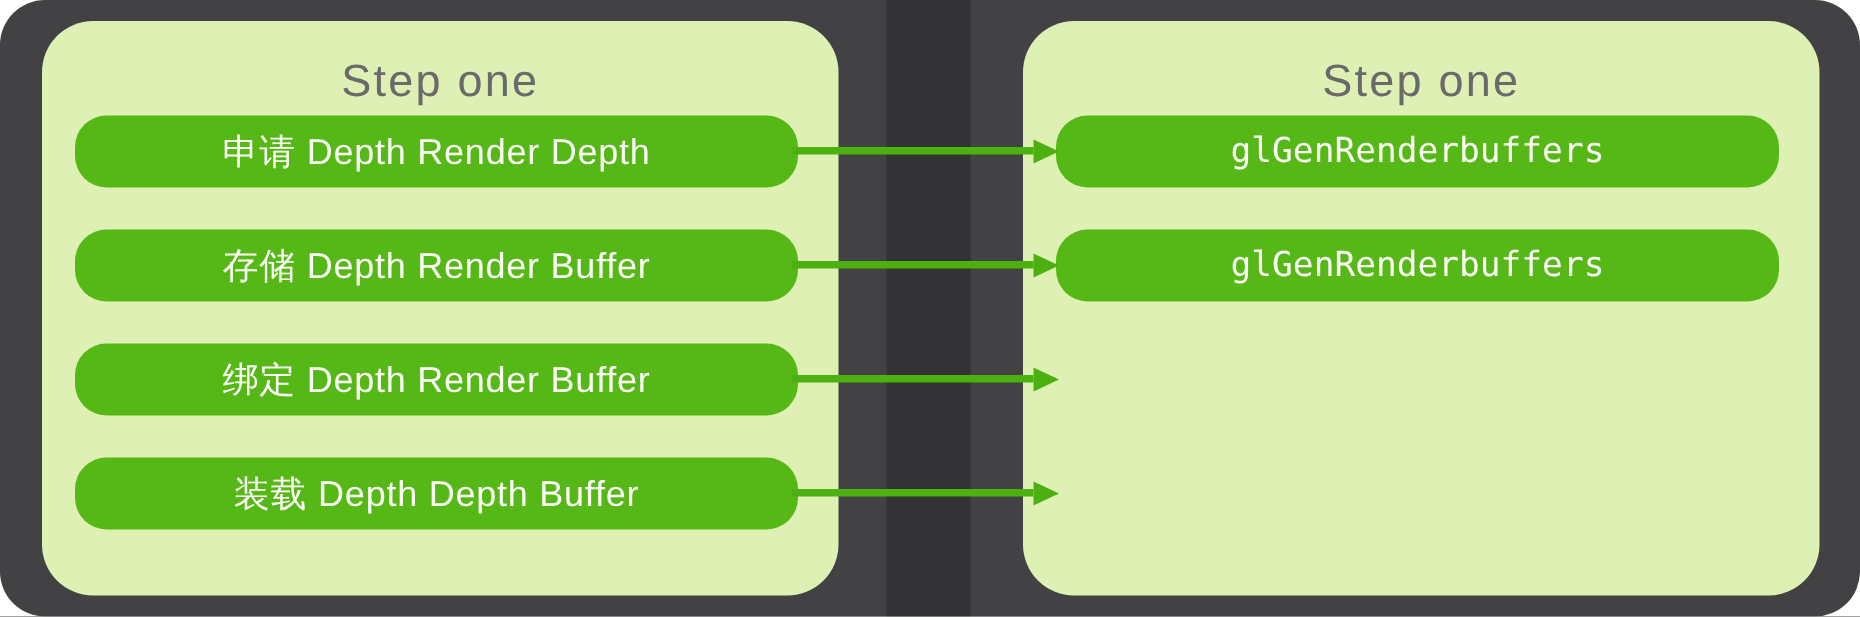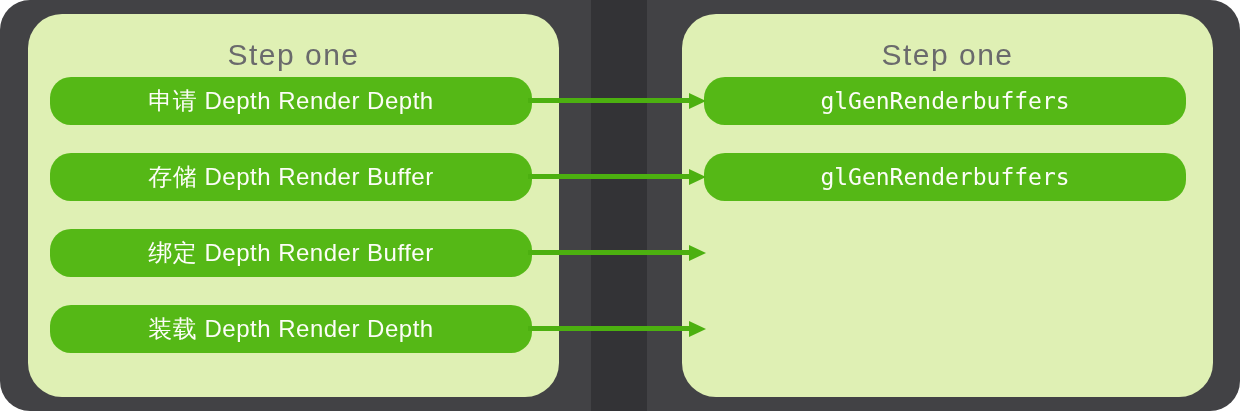--- a/index.html
+++ b/index.html
@@ -97,21 +97,21 @@
 <div class="stage">
 
   <div class="center-strip"></div>
 
   <section class="panel left">
     <h2 class="panel-title">Step one</h2>
     <div class="pills">
       <div class="pill">申请 Depth Render Depth</div>
       <div class="pill">存储 Depth Render Buffer</div>
       <div class="pill">绑定 Depth Render Buffer</div>
-      <div class="pill">装载 Depth Render Depth</div>
+      <div class="pill">装载 Depth Depth Buffer</div>
     </div>
   </section>
 
   <section class="panel right">
     <h2 class="panel-title">Step one</h2>
     <div class="pills">
       <div class="pill">glGenRenderbuffers</div>
       <div class="pill">glGenRenderbuffers</div>
     </div>
   </section>

